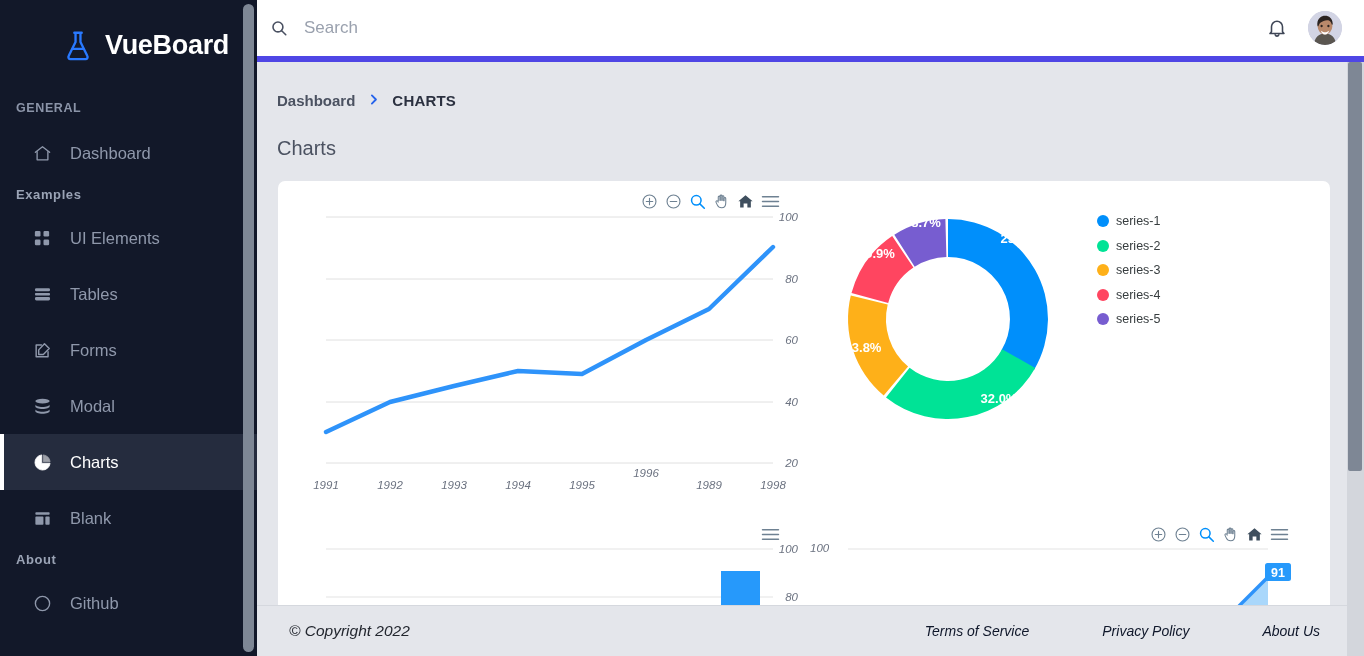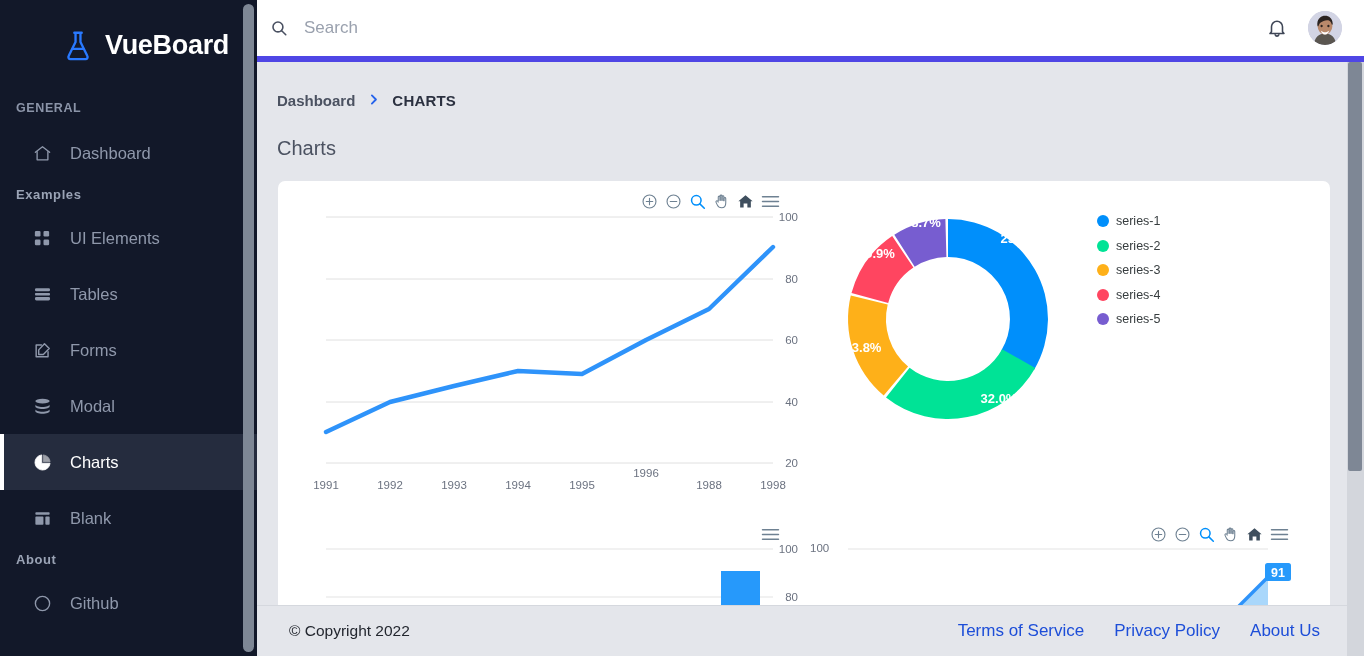--- a/index.html
+++ b/index.html
@@ -105,41 +105,41 @@
 
   .chart-toolbar {
     position:absolute; display:flex; align-items:center; gap:7px;
     z-index:3;
   }
   .tb-ic { width:17px; height:17px; display:block; cursor:pointer; }
   .tb-ic.burger { width:19px; height:17px; }
 
   
   .lc-wrap { position:absolute; inset:0; }
-  .axis-lbl { position:absolute; font-size:11.5px; color:#6b7280; font-family:"Liberation Sans", sans-serif;}
+  .axis-lbl { position:absolute; font-size:11.5px; color:#6b7280; font-family:"Liberation Sans", sans-serif;font-style:italic;}
   .ylab { right:0; transform:translateY(-50%); text-align:right; }
   .xlab { transform:translateX(-50%); }
 
   
   .donut-legend {
     position:absolute; left:299px; top:25px;
     display:flex; flex-direction:column; gap:10.5px;
   }
   .lg-item { display:flex; align-items:center; gap:7px; cursor:pointer; }
   .lg-dot { width:12px; height:12px; border-radius:50%; flex:0 0 12px; }
   .lg-txt { font-size:12.5px; color:#373d3f; font-family:"Liberation Sans", sans-serif;}
 
   .footer {
     position:absolute; bottom:0; left:0; right:0; height:51px;
     background:#e4e6eb; display:flex; align-items:center;
-    padding:0 44px 0 32px; border-top:1px solid #d5d8de; z-index:6;
+    padding:0 44px 0 32px; border-top:1px solid #d5d8de; z-index:6;font-style:italic;
   }
   .copyright { font-size:15.5px; color:#23272f; flex:1; }
   .footer-links { display:flex; gap:30px; }
-  .footer-links a { font-size:17px; color:#1d4ed8; text-decoration:none; cursor:pointer; }
+  .footer-links a { font-size:14px; color:#0f172a; text-decoration:none; cursor:pointer;margin-left:43px; }
 
   .main-scroll {
     position:absolute; top:62px; right:0; width:17px; bottom:0;
     background:#d3d6dc; z-index:7;
   }
   .main-thumb {
     position:absolute; top:0px; left:1px; width:14px; height:409px;
     background:#7e8795; border-radius:2px;
   }
 </style>
@@ -377,21 +377,21 @@
               <span class="axis-lbl ylab" style="top:151px; width:44px;">60</span>
               <span class="axis-lbl ylab" style="top:213px; width:44px;">40</span>
               <span class="axis-lbl ylab" style="top:274px; width:44px;">20</span>
 
               <span class="axis-lbl xlab" style="left:48px; top:290px;">1991</span>
               <span class="axis-lbl xlab" style="left:112px; top:290px;">1992</span>
               <span class="axis-lbl xlab" style="left:176px; top:290px;">1993</span>
               <span class="axis-lbl xlab" style="left:240px; top:290px;">1994</span>
               <span class="axis-lbl xlab" style="left:304px; top:290px;">1995</span>
               <span class="axis-lbl xlab" style="left:368px; top:278px;">1996</span>
-              <span class="axis-lbl xlab" style="left:431px; top:290px;">1988</span>
+              <span class="axis-lbl xlab" style="left:431px; top:290px;">1989</span>
               <span class="axis-lbl xlab" style="left:495px; top:290px;">1998</span>
             </div>
           </div>
 
           <div class="chart-cell cell-b">
             <svg width="300" height="260" viewBox="0 0 300 260" style="position:absolute; left:17px; top:7px;">
               <g transform="translate(133,123)">
 
                 <path fill="#008ffb" d="M 0 -100 A 100 100 0 0 1 86.0 51.0 L 53.3 31.6 A 62 62 0 0 0 0 -62 Z"></path>
 

